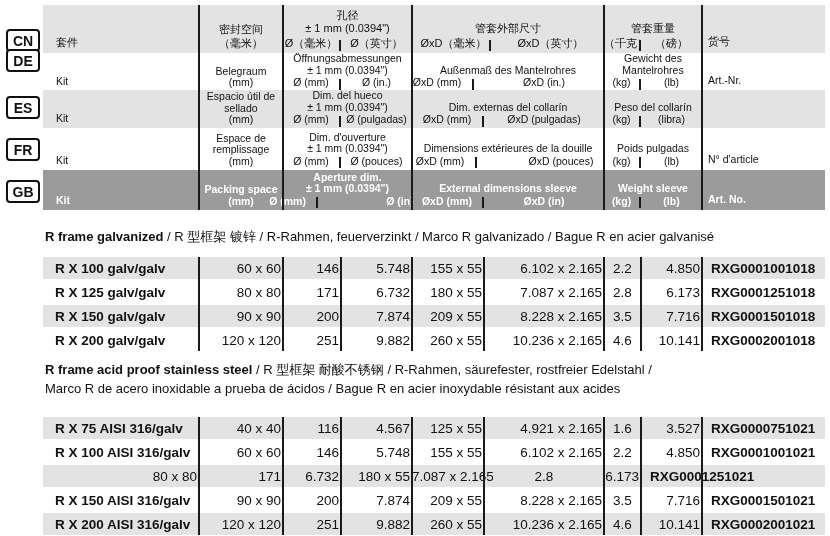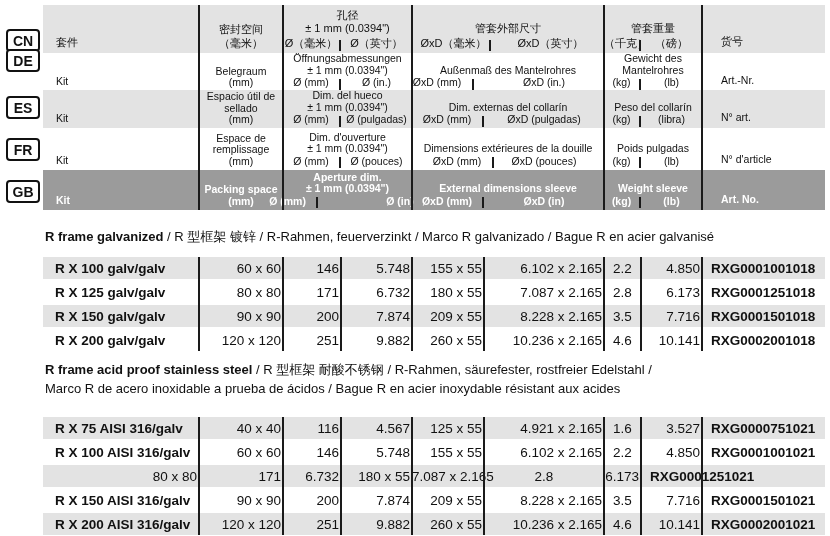--- a/index.html
+++ b/index.html
@@ -28,21 +28,21 @@
   .band-fr{height:42px;background:#ffffff;}
   .band-gb{height:40px;background:#9b9b9b;color:#ffffff;font-weight:bold;}
 
   .hcell{
     display:flex;flex-direction:column;justify-content:flex-end;align-items:center;
     box-sizing:border-box;padding-bottom:3px;
     font-size:10.5px;line-height:11.5px;text-align:center;white-space:nowrap;
   }
   .band-cn .hcell{font-size:11px;line-height:13.5px;}
   .hcell.kit{align-items:flex-start;padding-left:13px;padding-bottom:4px;}
-  .hcell.art{align-items:flex-start;padding-left:19px;padding-bottom:5px;text-align:center;}
+  .hcell.art{align-items:flex-start;padding-left:6px;padding-bottom:5px;text-align:center;}
 
   .units{display:flex;align-items:flex-end;justify-content:center;white-space:nowrap;margin-top:1px;}
   .units span{display:inline-block;text-align:center;}
   .udiv{width:2px;height:11px;background:#1a1a1a;position:relative;top:1px;}
 
   .vline{position:absolute;top:0;bottom:0;width:2px;background:#1a1a1a;}
 
   
   .section-title{position:absolute;left:45px;font-size:13px;line-height:19px;color:#111;white-space:nowrap;}
   .section-title b{font-weight:bold;}
@@ -177,23 +177,20 @@
           </div>
         </div>
         <div class="hcell">
           <div>Peso del collarín</div>
           <div class="units">
             <span style="width: 35px;">(kg)</span>
             <span class="udiv"></span>
             <span style="width: 61px;">(libra)</span>
           </div>
         </div>
-        <div class="hcell art">
-          <div>N° art.</div>
-        </div>
       </div>
       <div class="band band-fr">
         <div class="hcell kit">
           <div>Kit</div>
         </div>
         <div class="hcell">
           <div>Espace de</div>
           <div>remplissage</div>
           <div>(mm)</div>
         </div>
@@ -204,21 +201,21 @@
             <span style="width: 56px;">Ø (mm)</span>
             <span class="udiv"></span>
             <span style="width: 71px;">Ø (pouces)</span>
           </div>
         </div>
         <div class="hcell">
           <div>Dimensions extérieures de la douille</div>
           <div class="units">
             <span style="width: 70px;">ØxD (mm)</span>
             <span class="udiv"></span>
-            <span style="width: 100px;">ØxD (pouces)</span>
+            <span style="width: 100px; padding-left: 34px;">ØxD (pouces)</span>
           </div>
         </div>
         <div class="hcell">
           <div>Poids pulgadas</div>
           <div class="units">
             <span style="width: 35px;">(kg)</span>
             <span class="udiv"></span>
             <span style="width: 61px;">(lb)</span>
           </div>
         </div>

